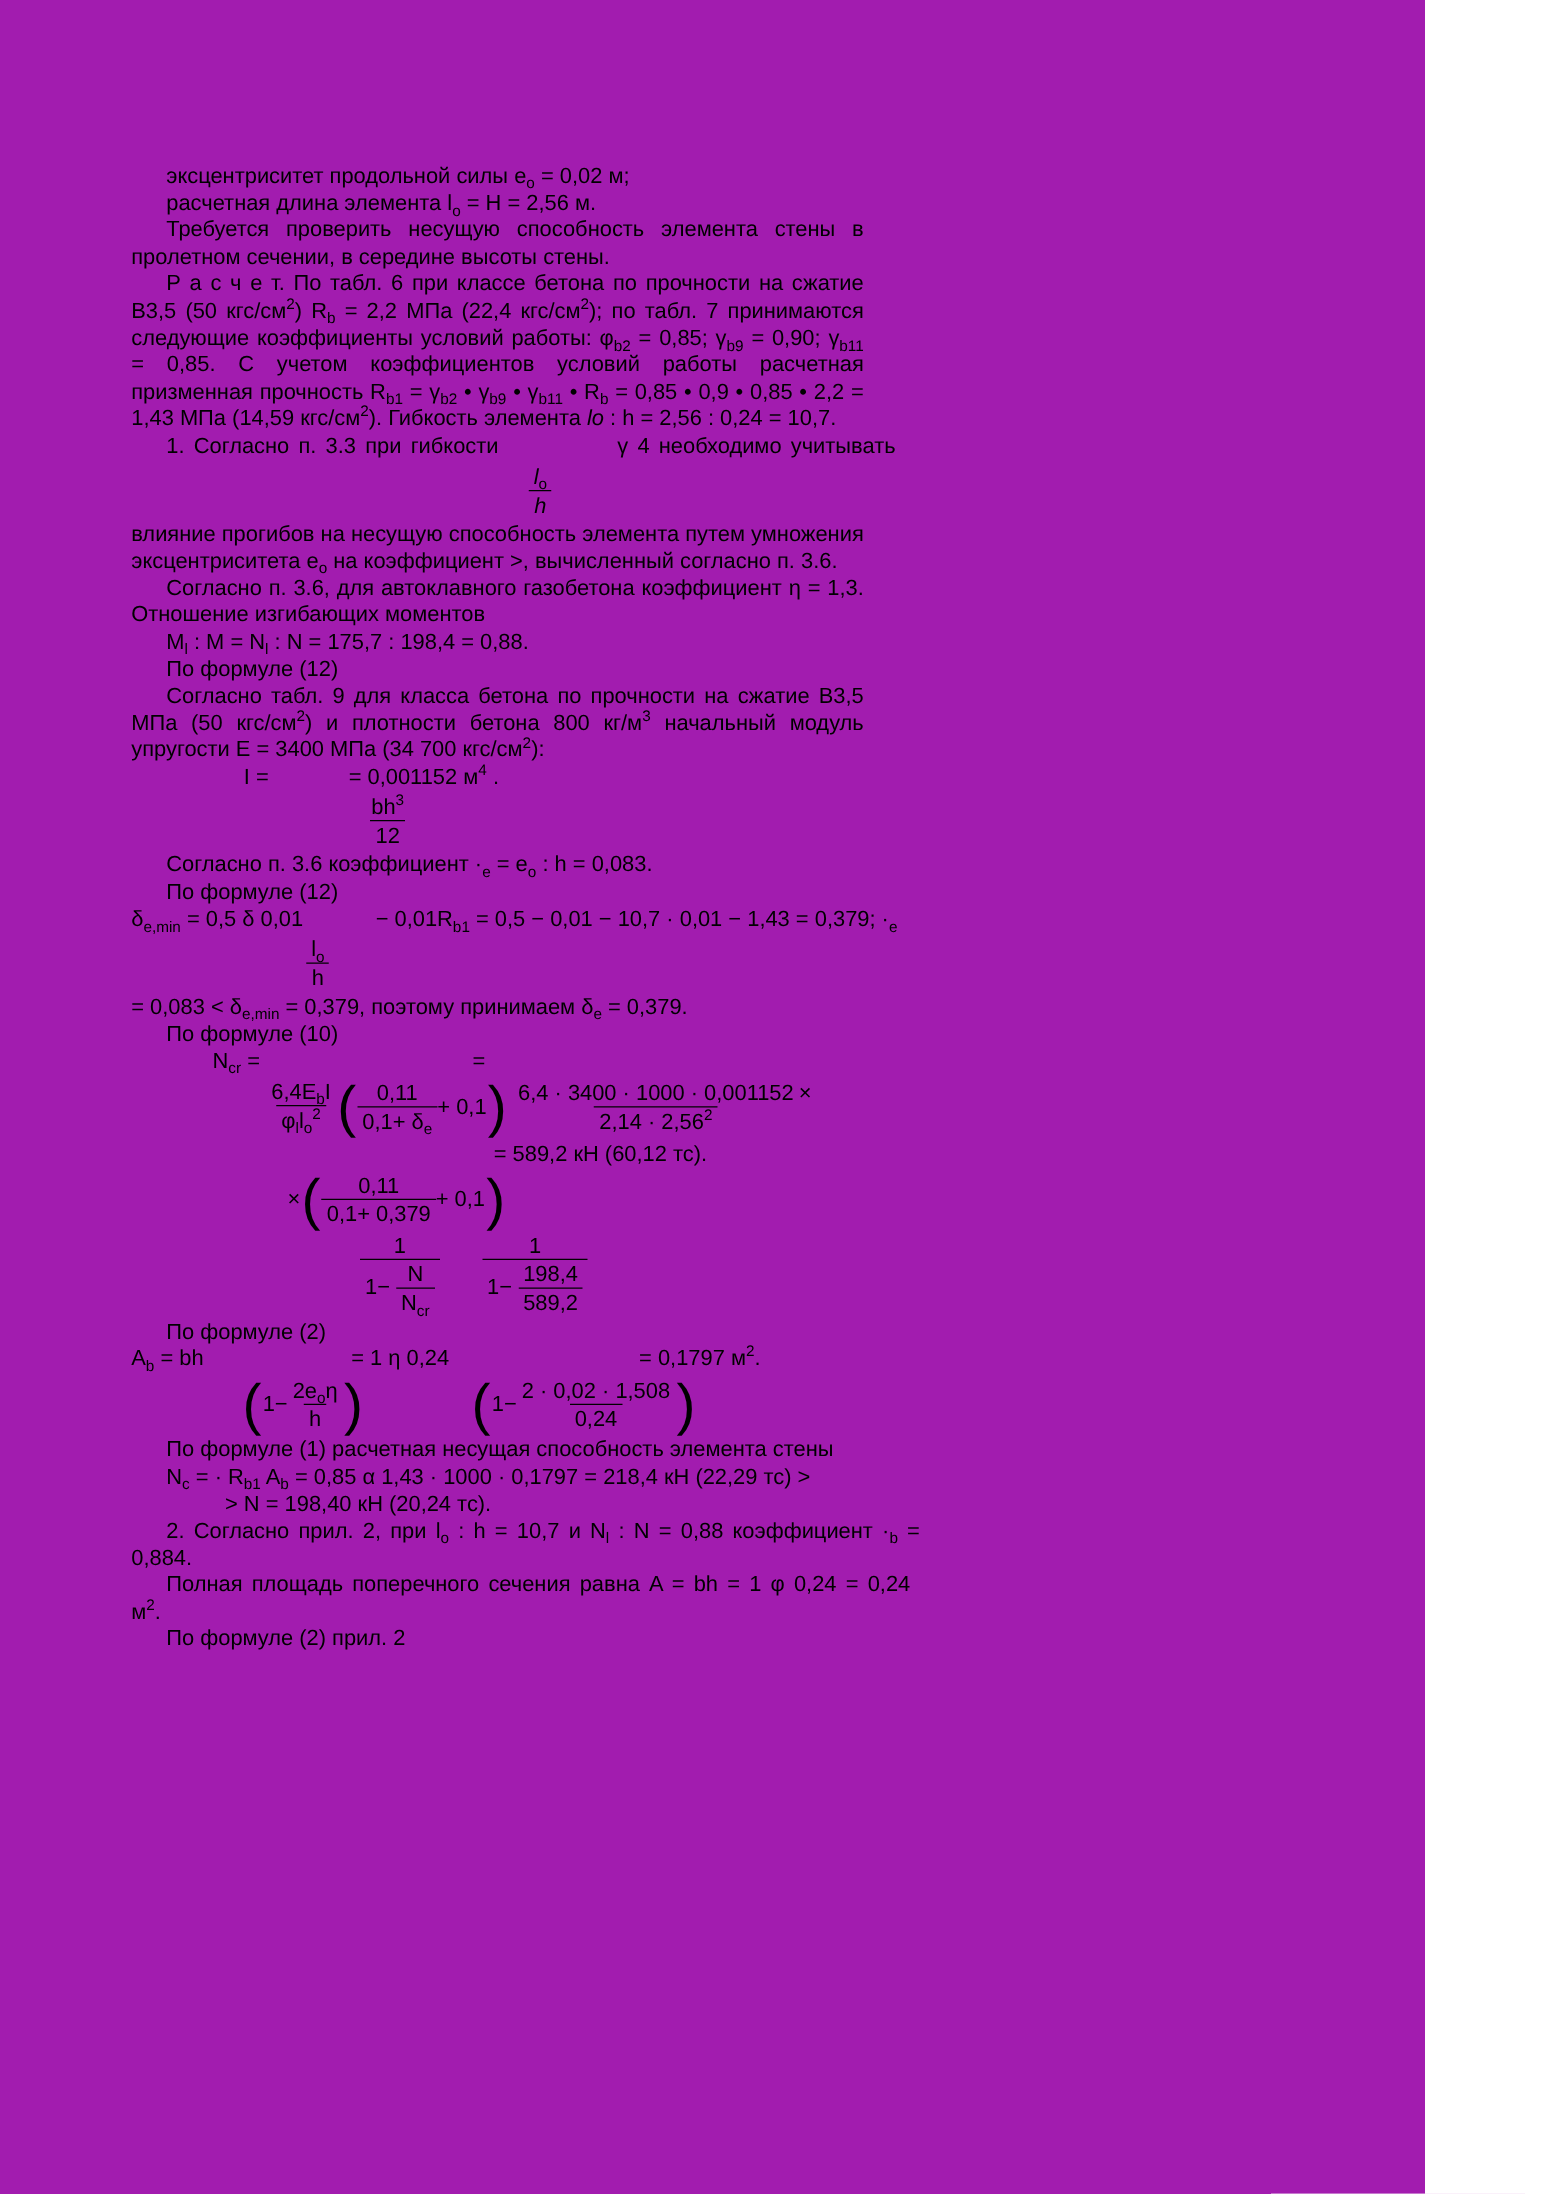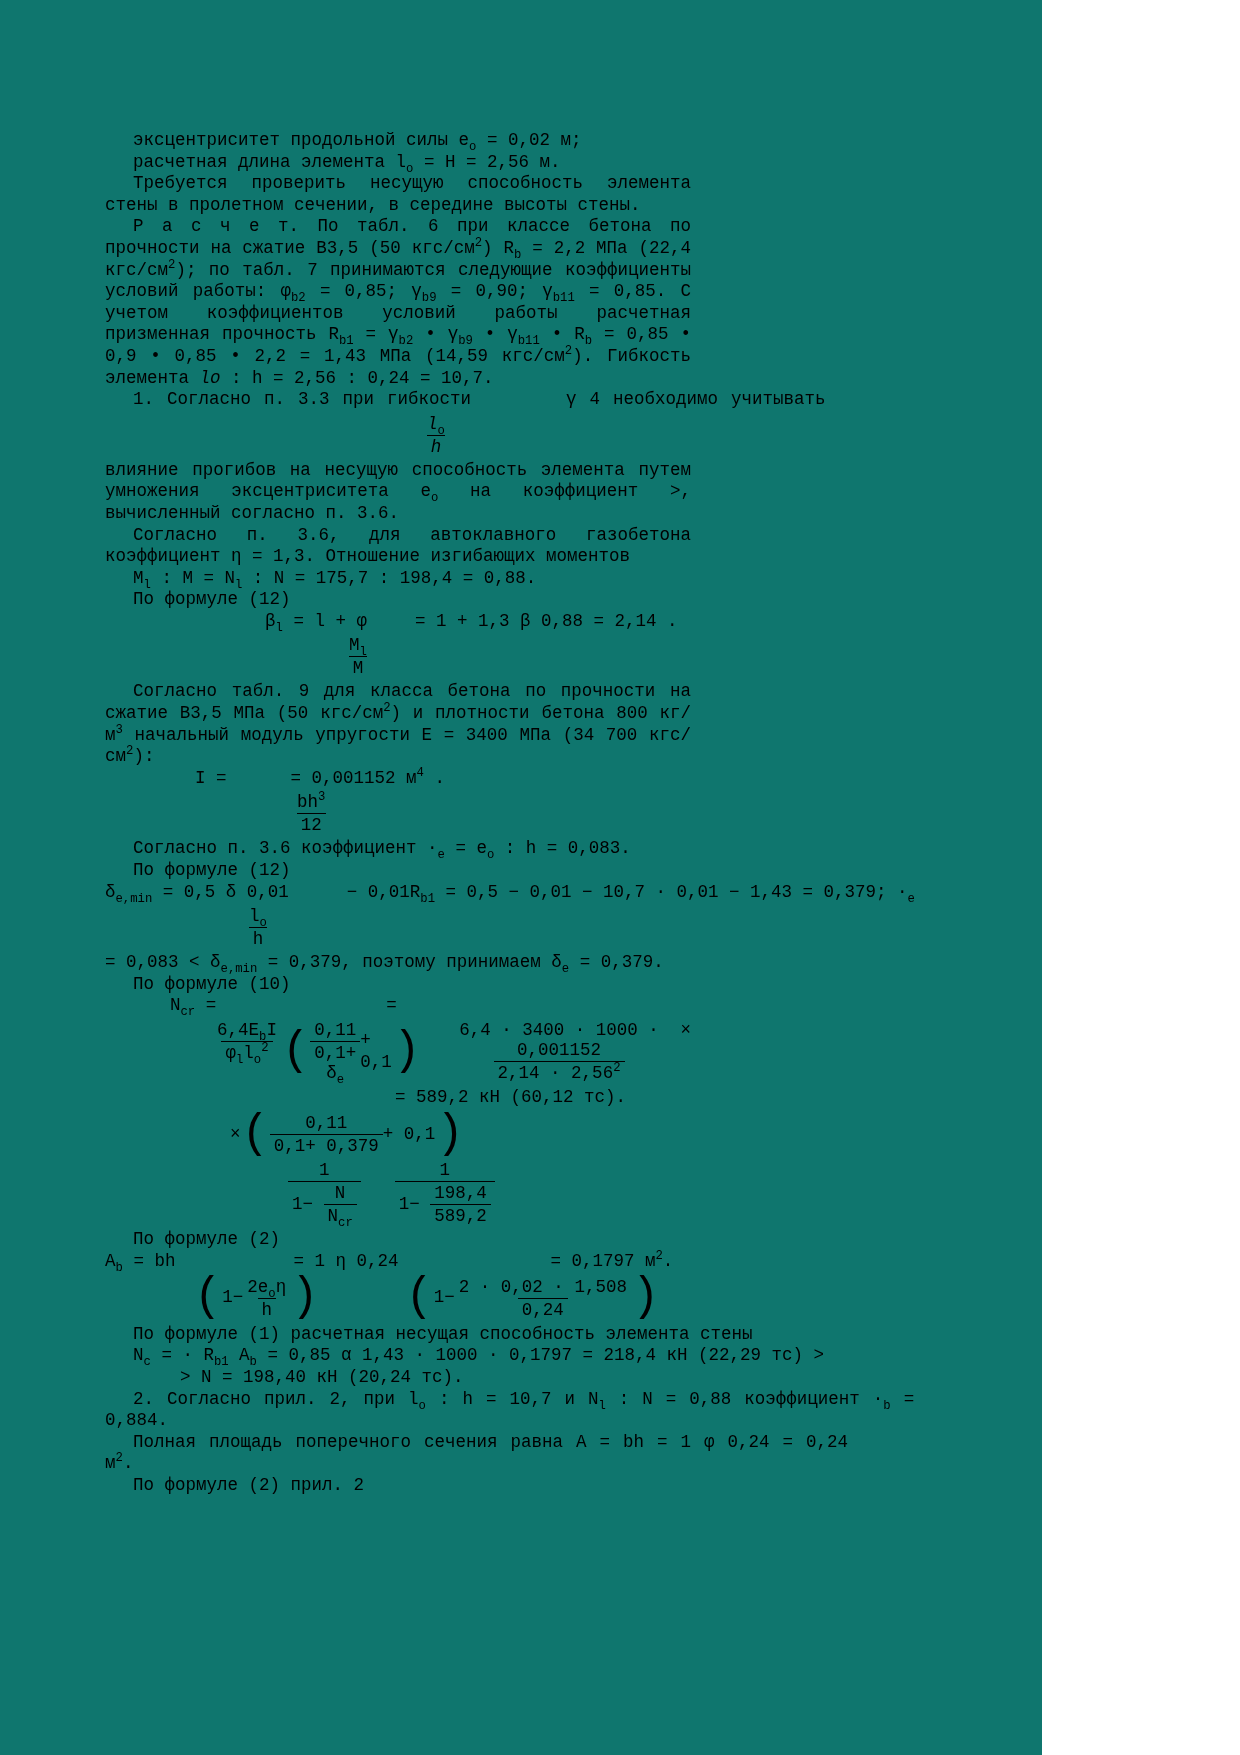--- a/index.html
+++ b/index.html
@@ -1,18 +1,18 @@
 <!DOCTYPE html>
 <html><head>
 <meta charset="utf-8">
 <style>
   * { box-sizing: border-box; }
   html, body { margin: 0; padding: 0; background: #ffffff; }
-  .page { position: relative; width: 1042px; height: 1755px; background: #0f766e; color: #000;
-          font-family: Liberation Mono, monospace; font-size: 17.5px; line-height: 21.6px;
+  .page { position: relative; width: 1140px; height: 1755px; background: #a21caf; color: #000;
+          font-family: Liberation Sans, sans-serif; font-size: 17.5px; line-height: 21.6px;
           overflow: hidden; }
   .doc { position: absolute; left: 105px; top: 130px; width: 586px; }
   p { margin: 0; }
   .para { text-align: justify; text-indent: 28px; }
   .noind { text-indent: 0; }
   .line { white-space: nowrap; }
   .ind { text-indent: 28px; }
   .ws2 { word-spacing: 2.5px; }
   sub, sup { font-size: 70%; line-height: 0; }
   .it { font-style: italic; }
@@ -47,29 +47,20 @@
             <span class="den"><span class="it">h</span></span>
           </span>
         </div>
       <p class="para noind">влияние прогибов на несущую способность элемента путем умножения эксцентриситета e<sub>о</sub> на коэффициент &gt;, вычисленный согласно п. 3.6.</p>
     </div>
 
     <p class="para">Согласно п. 3.6, для автоклавного газобетона коэффициент η = 1,3. Отношение изгибающих моментов</p>
     <p class="line ind">M<sub>l</sub> : M = N<sub>l</sub> : N = 175,7 : 198,4 = 0,88.</p>
     <p class="line ind">По формуле (12)</p>
 
-    <div>
-      <p class="line" style="margin-left:160px"><span>β<sub>l</sub> = l + φ</span><span class="gap" style="width:48px"></span><span>= 1 + 1,3 β 0,88 = 2,14 .</span></p>
-      <div class="frow" style="margin-left:240px">
-          <span class="frac">
-            <span class="num">M<sub>l</sub></span>
-            <span class="den">M</span>
-          </span>
-        </div>
-    </div>
 
     <p class="para">Согласно табл. 9 для класса бетона по прочности на сжатие В3,5 МПа (50 кгс/см<sup>2</sup>) и плотности бетона 800 кг/м<sup>3</sup> начальный модуль упругости E = 3400 МПа (34 700 кгс/см<sup>2</sup>):</p>
 
     <div>
       <p class="line" style="margin-left:90px"><span>I =</span><span class="gap" style="width:64px"></span><span>= 0,001152 м<sup>4</sup> .</span></p>
       <div class="frow" style="margin-left:188px">
           <span class="frac">
             <span class="num">bh<sup>3</sup></span>
             <span class="den">12</span>
           </span>
@@ -102,21 +93,21 @@
             </span>
             <span class="pgroup">
               <span class="bigparen">(</span>
               <span class="pinner"><span class="frac">
                   <span class="num">0,11</span>
                   <span class="den">0,1+ δ<sub>e</sub></span>
                 </span> + 0,1</span>
               <span class="bigparen">)</span>
             </span>
           </span>
-        <span class="fitem" style="margin-left:16px"><span class="frac">
+        <span class="fitem" style="margin-left:4px"><span class="frac">
               <span class="num">6,4 · 3400 · 1000 · 0,001152</span>
               <span class="den">2,14 · 2,56<sup>2</sup></span>
             </span> ×</span>
       </div>
       <p class="line mt4" style="margin-left:290px">= 589,2 кН (60,12 тс).</p>
       <div class="frow" style="margin-left:125px">×<span class="pgroup">
             <span class="bigparen">(</span>
             <span class="pinner"><span class="frac">
                 <span class="num">0,11</span>
                 <span class="den">0,1+ 0,379</span>

